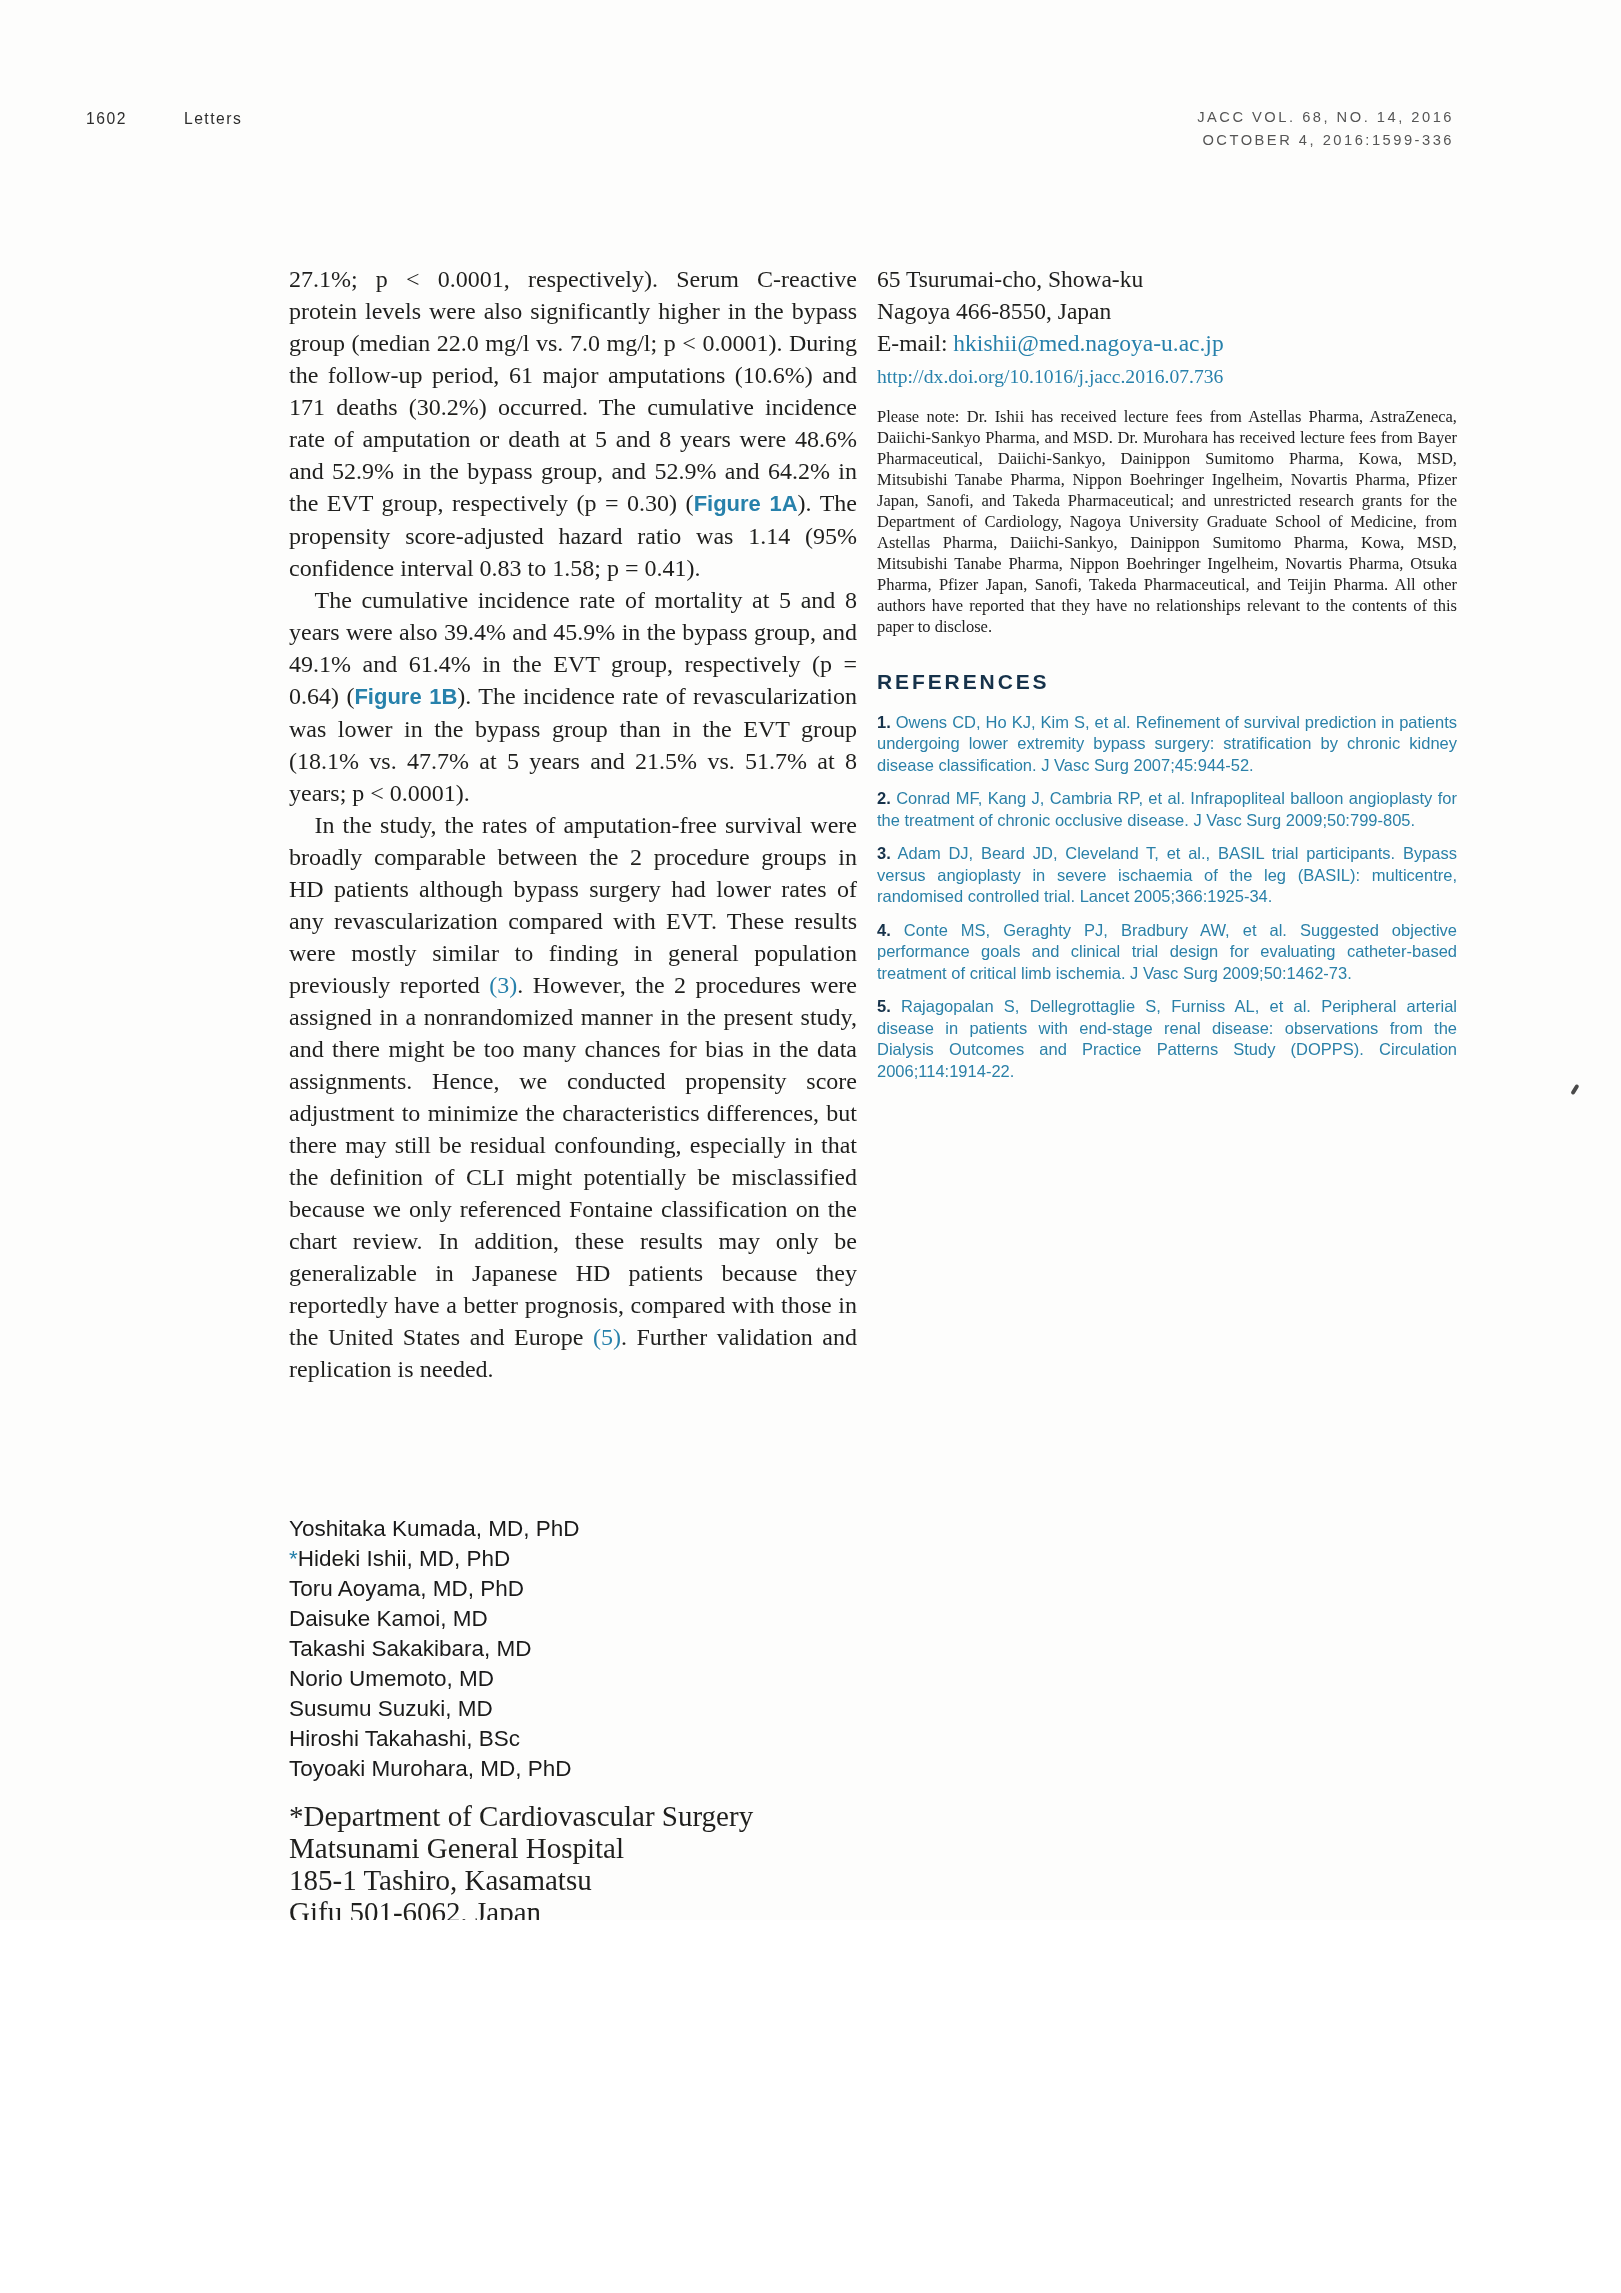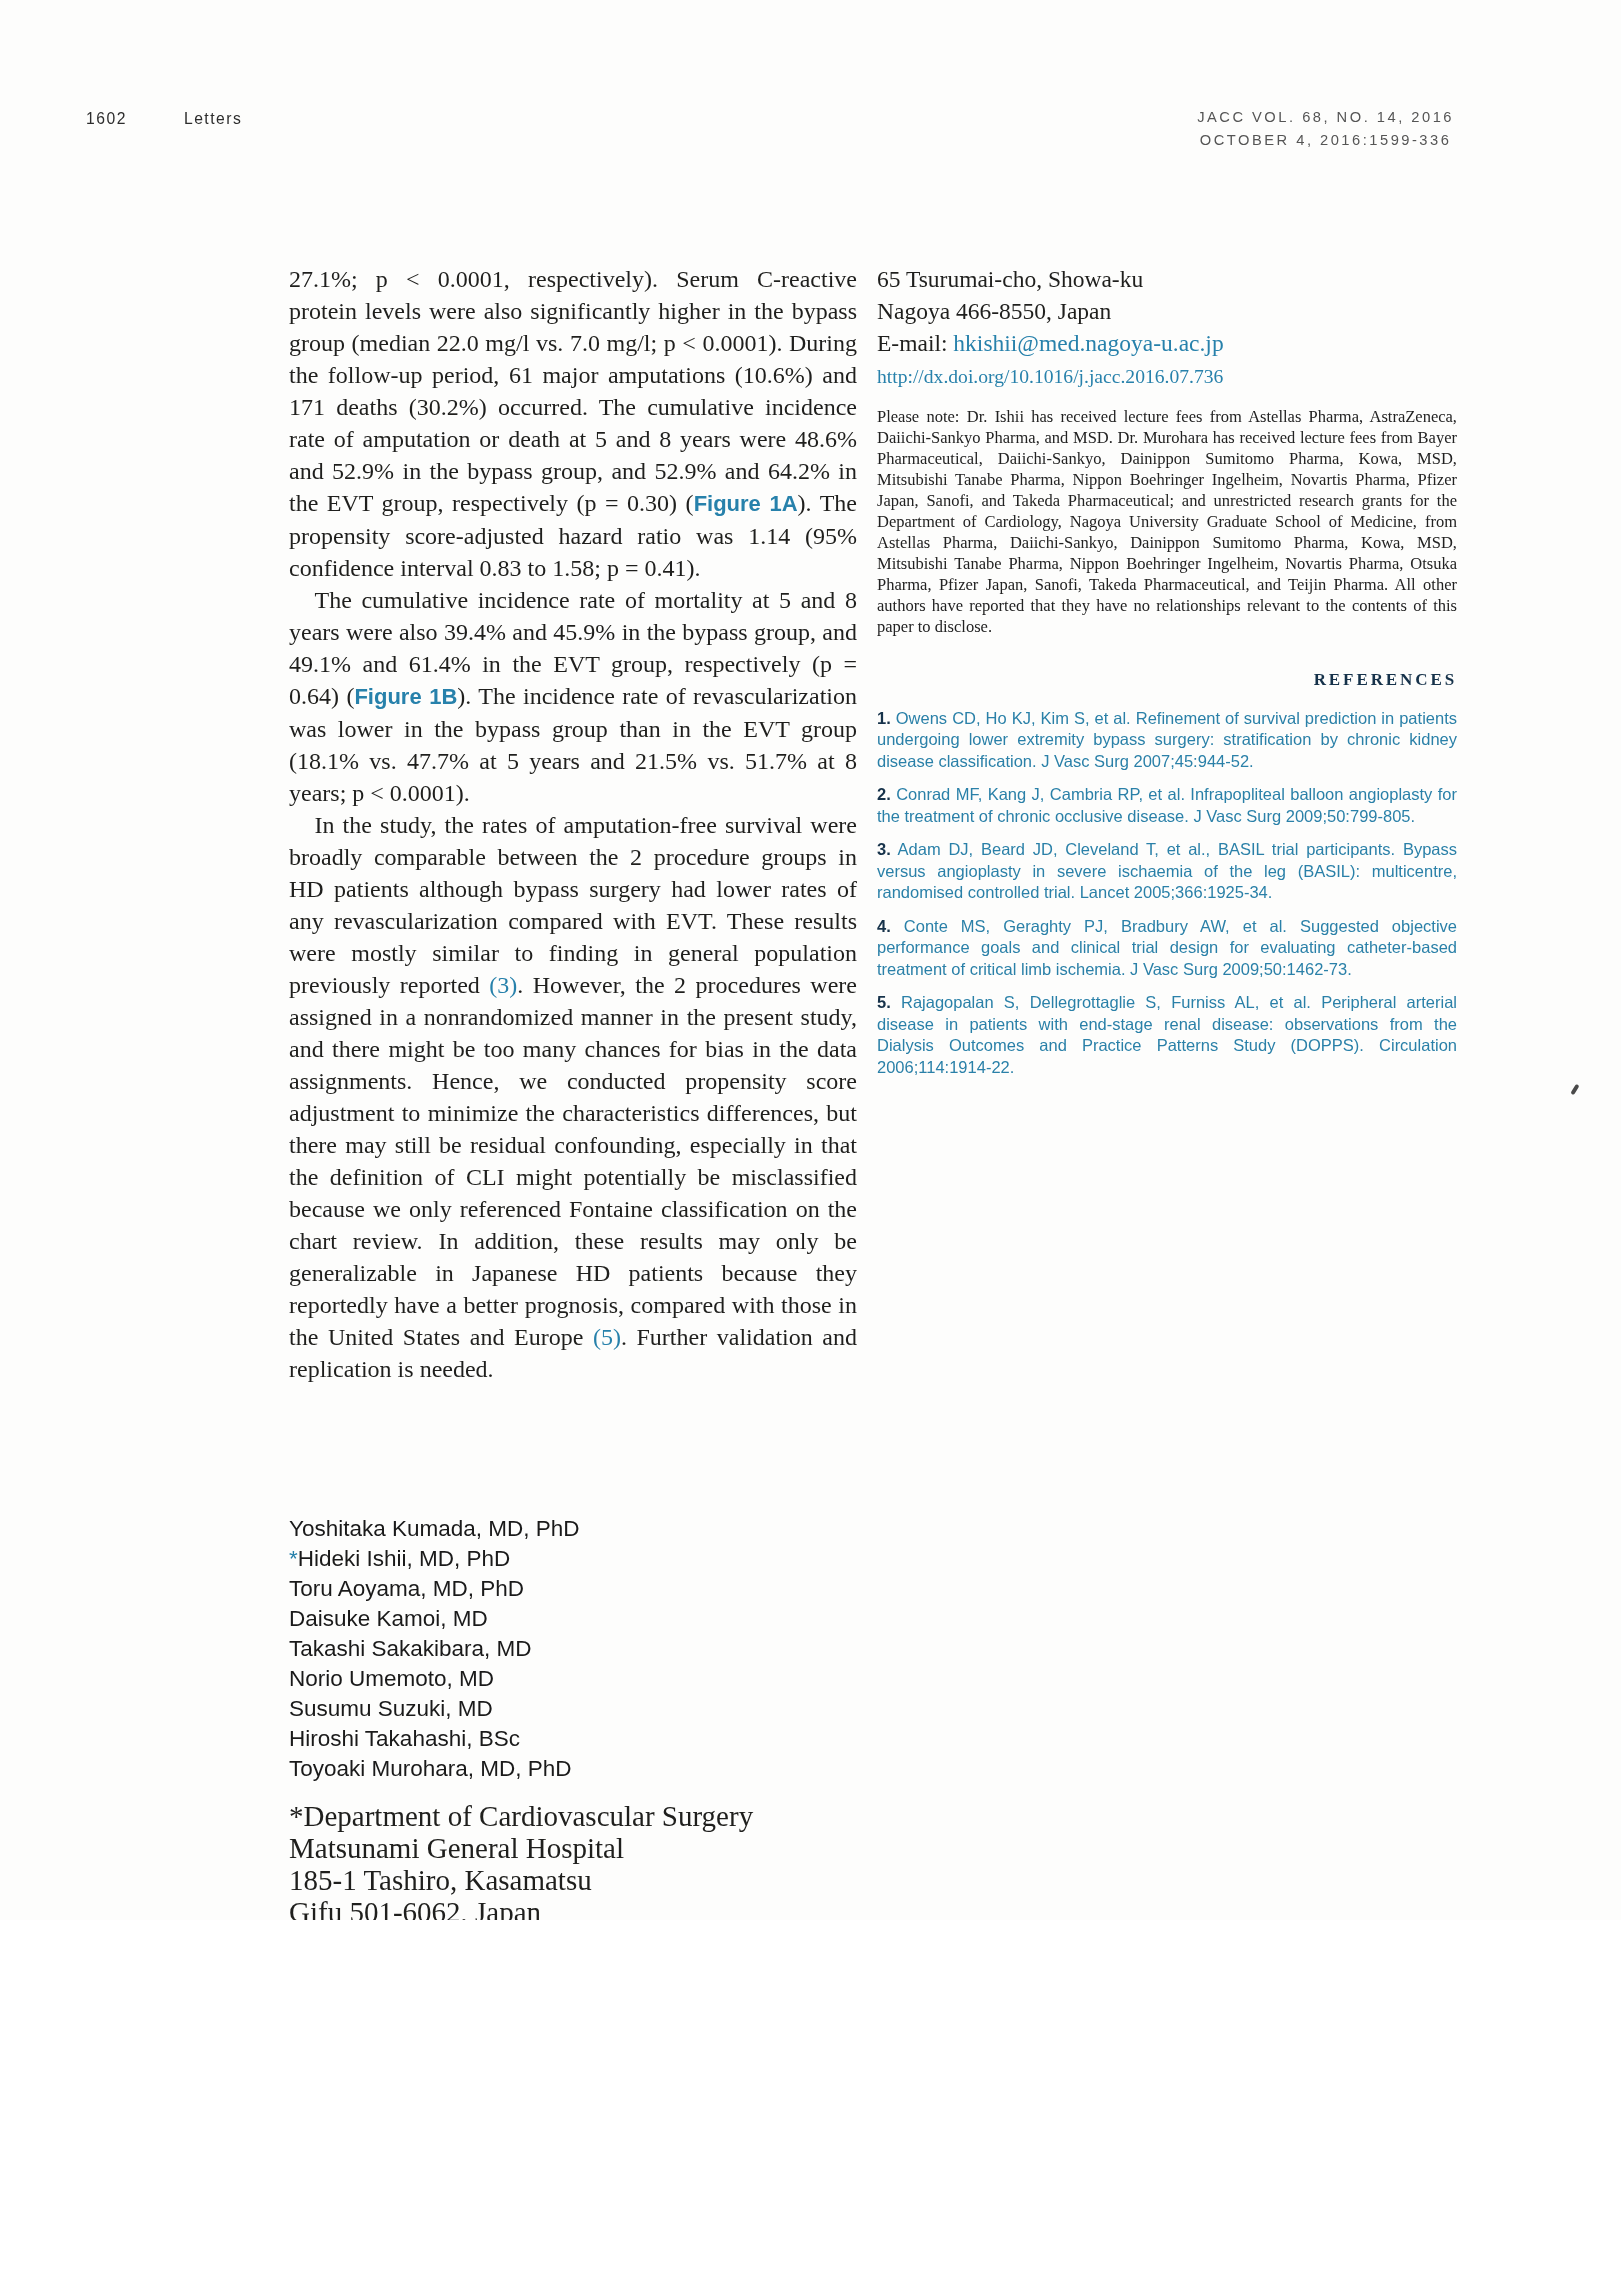--- a/index.html
+++ b/index.html
@@ -21,21 +21,21 @@
   .hdr-left{
     position:absolute;top:110px;left:86px;
     font-family:"Liberation Sans", sans-serif;
     font-size:15.7px;letter-spacing:1.5px;color:#2d2d2d;
   }
   .hdr-left .sect{margin-left:57px;}
   .hdr-right{
     position:absolute;top:106px;right:167px;
     font-family:"Liberation Sans", sans-serif;
     font-size:14.7px;letter-spacing:2.5px;color:#555;
-    text-align:center;line-height:22.5px;
+    text-align:right;line-height:22.5px;
   }
   
   .col-left{
     position:absolute;left:289px;top:263px;width:568px;
   }
   .col-right{
     position:absolute;left:877px;top:263px;width:580px;
   }
   .body-paras p{
     margin:0;
@@ -62,24 +62,23 @@
   .doi-line{margin-top:3.9px;}
   .doi-line a{font-size:19.6px;line-height:27.4px;color:var(--link);}
   .note{
     margin:15.7px 0 0 0;
     font-size:16.5px;line-height:21px;
     text-align:justify;color:#222;
     hyphens:auto;-webkit-hyphens:auto;
   }
   .refs-heading{
     margin:33px 0 17.6px 0;
-    font-family:Liberation Serif, serif;
-    font-size:17px;font-weight:bold;letter-spacing:2.9px;
+    font-family:Liberation Sans, sans-serif;
+    font-size:21px;font-weight:bold;letter-spacing:2.9px;
     color:var(--heading);
-    text-align:right;
   }
   .refs p{
     margin:0 0 11.8px 0;
     font-family:"Liberation Sans", sans-serif;
     font-size:16.5px;line-height:21.6px;
     color:#2a80a8;text-align:justify;
     hyphens:auto;-webkit-hyphens:auto;
   }
   .refnum{color:var(--heading);font-weight:bold;}
   

